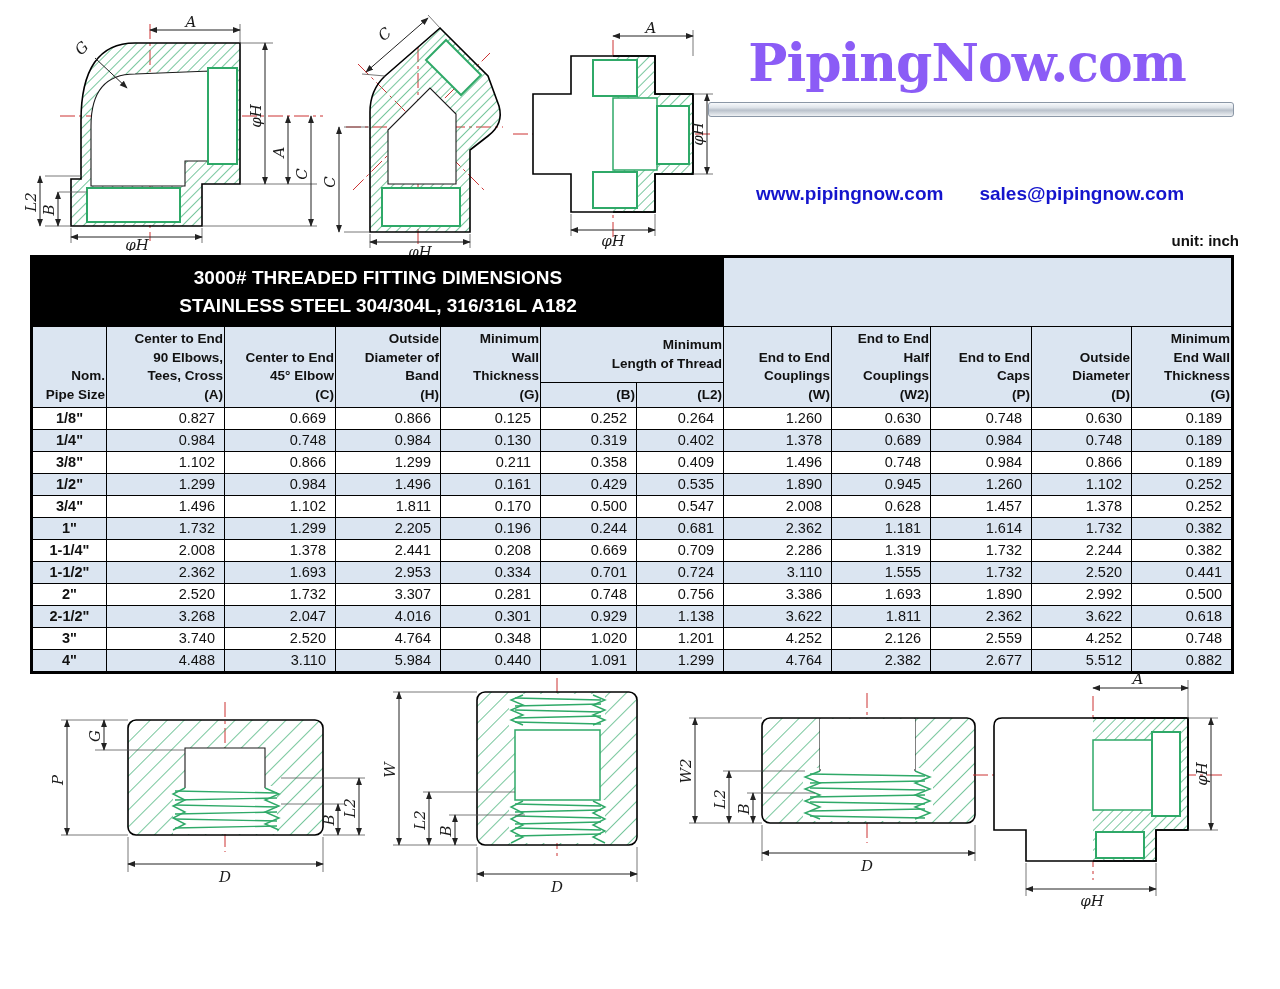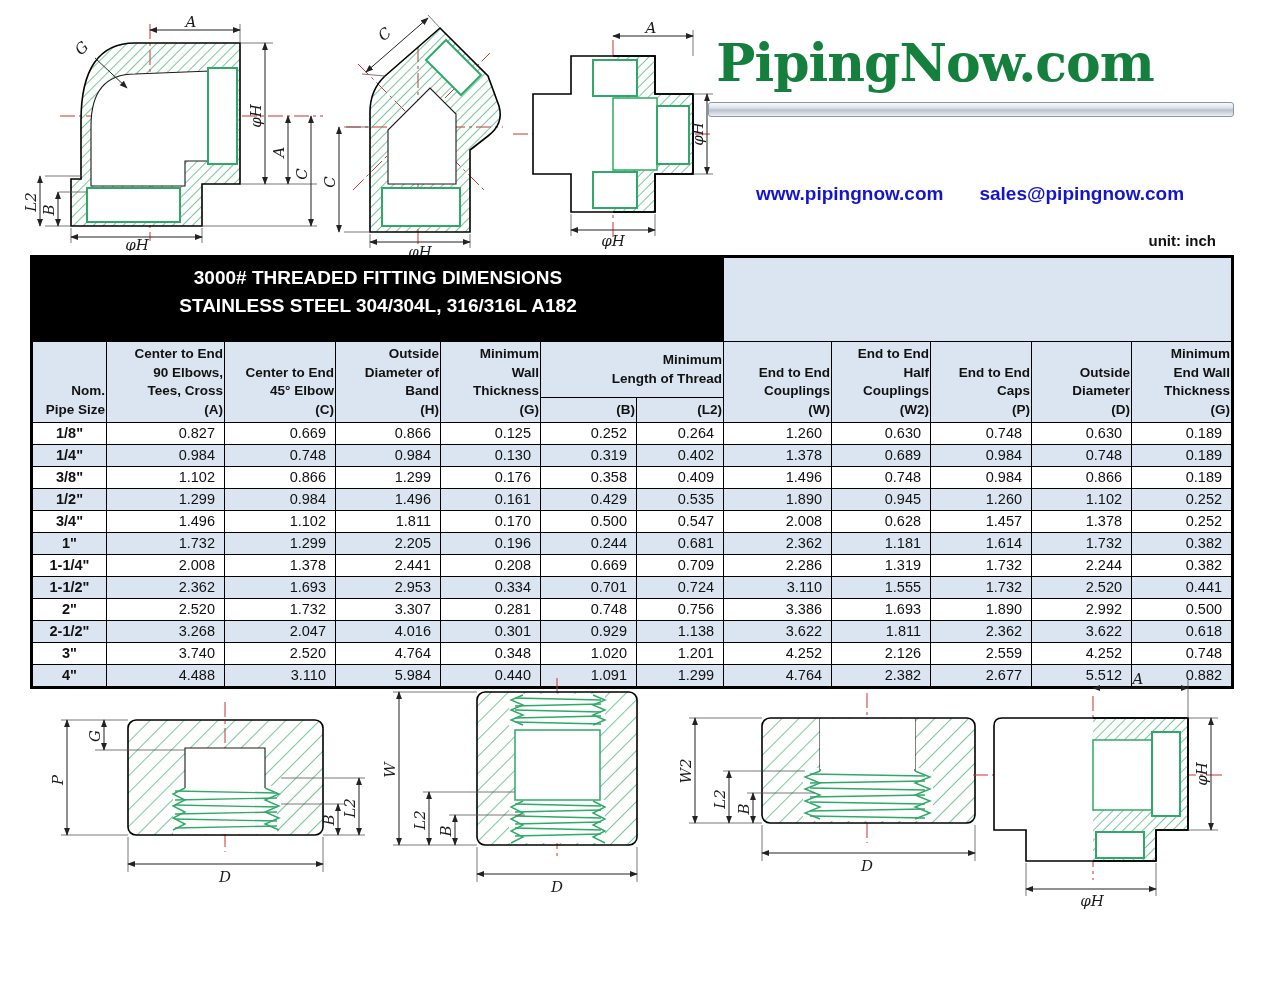--- a/index.html
+++ b/index.html
@@ -1,37 +1,37 @@
 <!DOCTYPE html>
 <html><head>
 <meta charset="utf-8">
 <style>
   html,body{margin:0;padding:0;background:#fff;}
   .page{position:relative;width:1280px;height:989px;background:#ffffff;overflow:hidden;
         font-family:"Liberation Sans",sans-serif;}
   .abs{position:absolute;}
 
   
-  .logo{left:670px;top:34px;width:530px;text-align:center;
+  .logo{left:702px;top:34px;width:530px;text-align:center;
         font-family:"DejaVu Serif",serif;font-weight:bold;font-size:52px;
-        color:#15803d;letter-spacing:-1px;line-height:1.1;}
+        color:#8b5cf6;letter-spacing:-1px;line-height:1.1;}
   .logo-bar{left:708px;top:102px;width:524px;height:13px;border:1px solid #8b97a6;border-radius:3px;
         background:linear-gradient(to bottom,#f8fafc 0%,#dfe4ea 35%,#b9c1cb 55%,#eef1f4 100%);}
   .links{left:705px;top:183px;width:530px;display:flex;justify-content:center;gap:36px;
         font-weight:bold;font-size:19px;color:#1414cc;text-align:center;}
   .links span{white-space:nowrap;}
-  .unit{top:232px;right:64px;font-weight:bold;font-size:15px;color:#111;}
+  .unit{top:232px;right:41px;font-weight:bold;font-size:15px;color:#111;}
 
   
   .spec{left:30px;top:255px;}
   table{border-collapse:collapse;table-layout:fixed;width:1201px;background:#fff;
         border:3px solid #000;}
   th,td{border:1.6px solid #000;font-family:"Liberation Sans",sans-serif;}
   .titleCell{background:#000;color:#fff;font-size:19px;font-weight:bold;text-align:center;
-        padding:6px 0 22px 0;line-height:1.45;margin-top:32px;}
+        padding:6px 0 7px 0;line-height:1.45;margin-top:32px;}
   .bluePanel{background:#dbe5f1;}
   thead .colhead{background:#dbe5f1;font-size:13.5px;font-weight:bold;text-align:right;
         vertical-align:bottom;white-space:pre-line;line-height:1.38;padding:3px 1px 2px 1px;color:#111;}
   thead .group{vertical-align:middle;}
   thead .sub{height:19px;}
   tbody td{height:21px;font-size:14.5px;text-align:right;padding:0 9px 0 0;color:#111;}
   tbody td.size{text-align:center;font-weight:bold;padding:0;}
   tbody tr:nth-child(even){background:#dbe5f1;}
 
   
@@ -260,21 +260,21 @@
             <td>0.689</td>
             <td>0.984</td>
             <td>0.748</td>
             <td>0.189</td>
           </tr>
           <tr>
             <td class="size">3/8"</td>
             <td>1.102</td>
             <td>0.866</td>
             <td>1.299</td>
-            <td>0.176</td>
+            <td>0.211</td>
             <td>0.358</td>
             <td>0.409</td>
             <td>1.496</td>
             <td>0.748</td>
             <td>0.984</td>
             <td>0.866</td>
             <td>0.189</td>
           </tr>
           <tr>
             <td class="size">1/2"</td>

